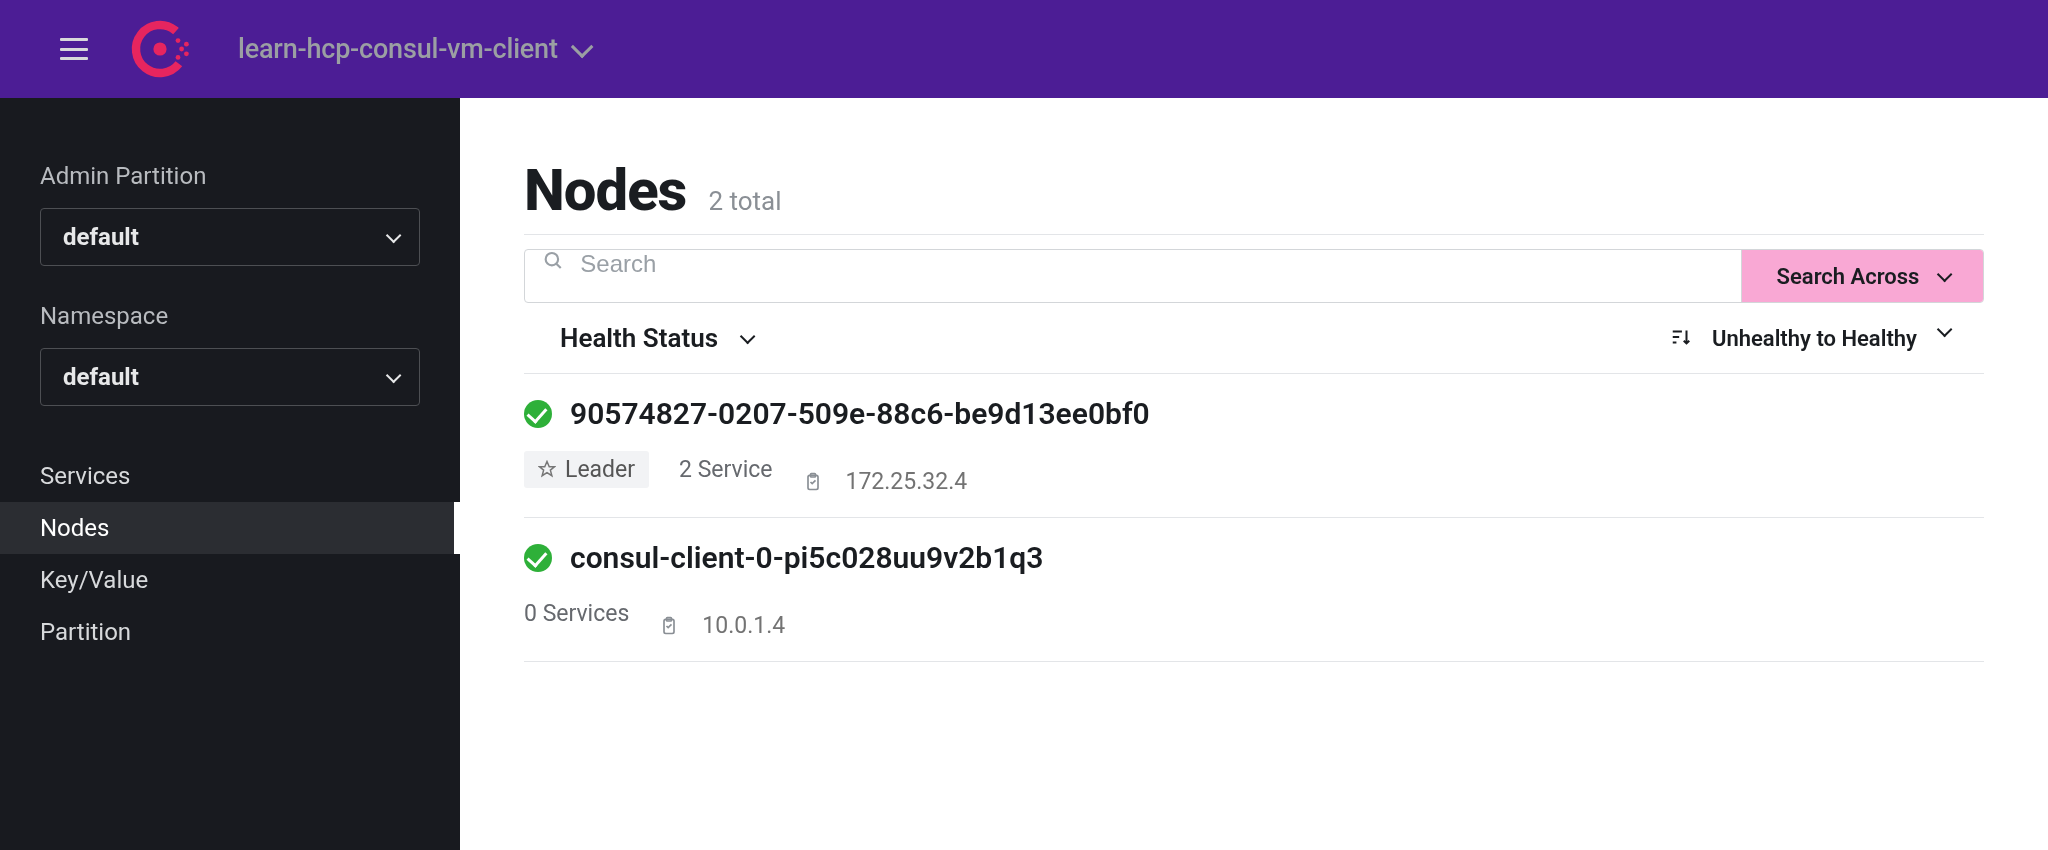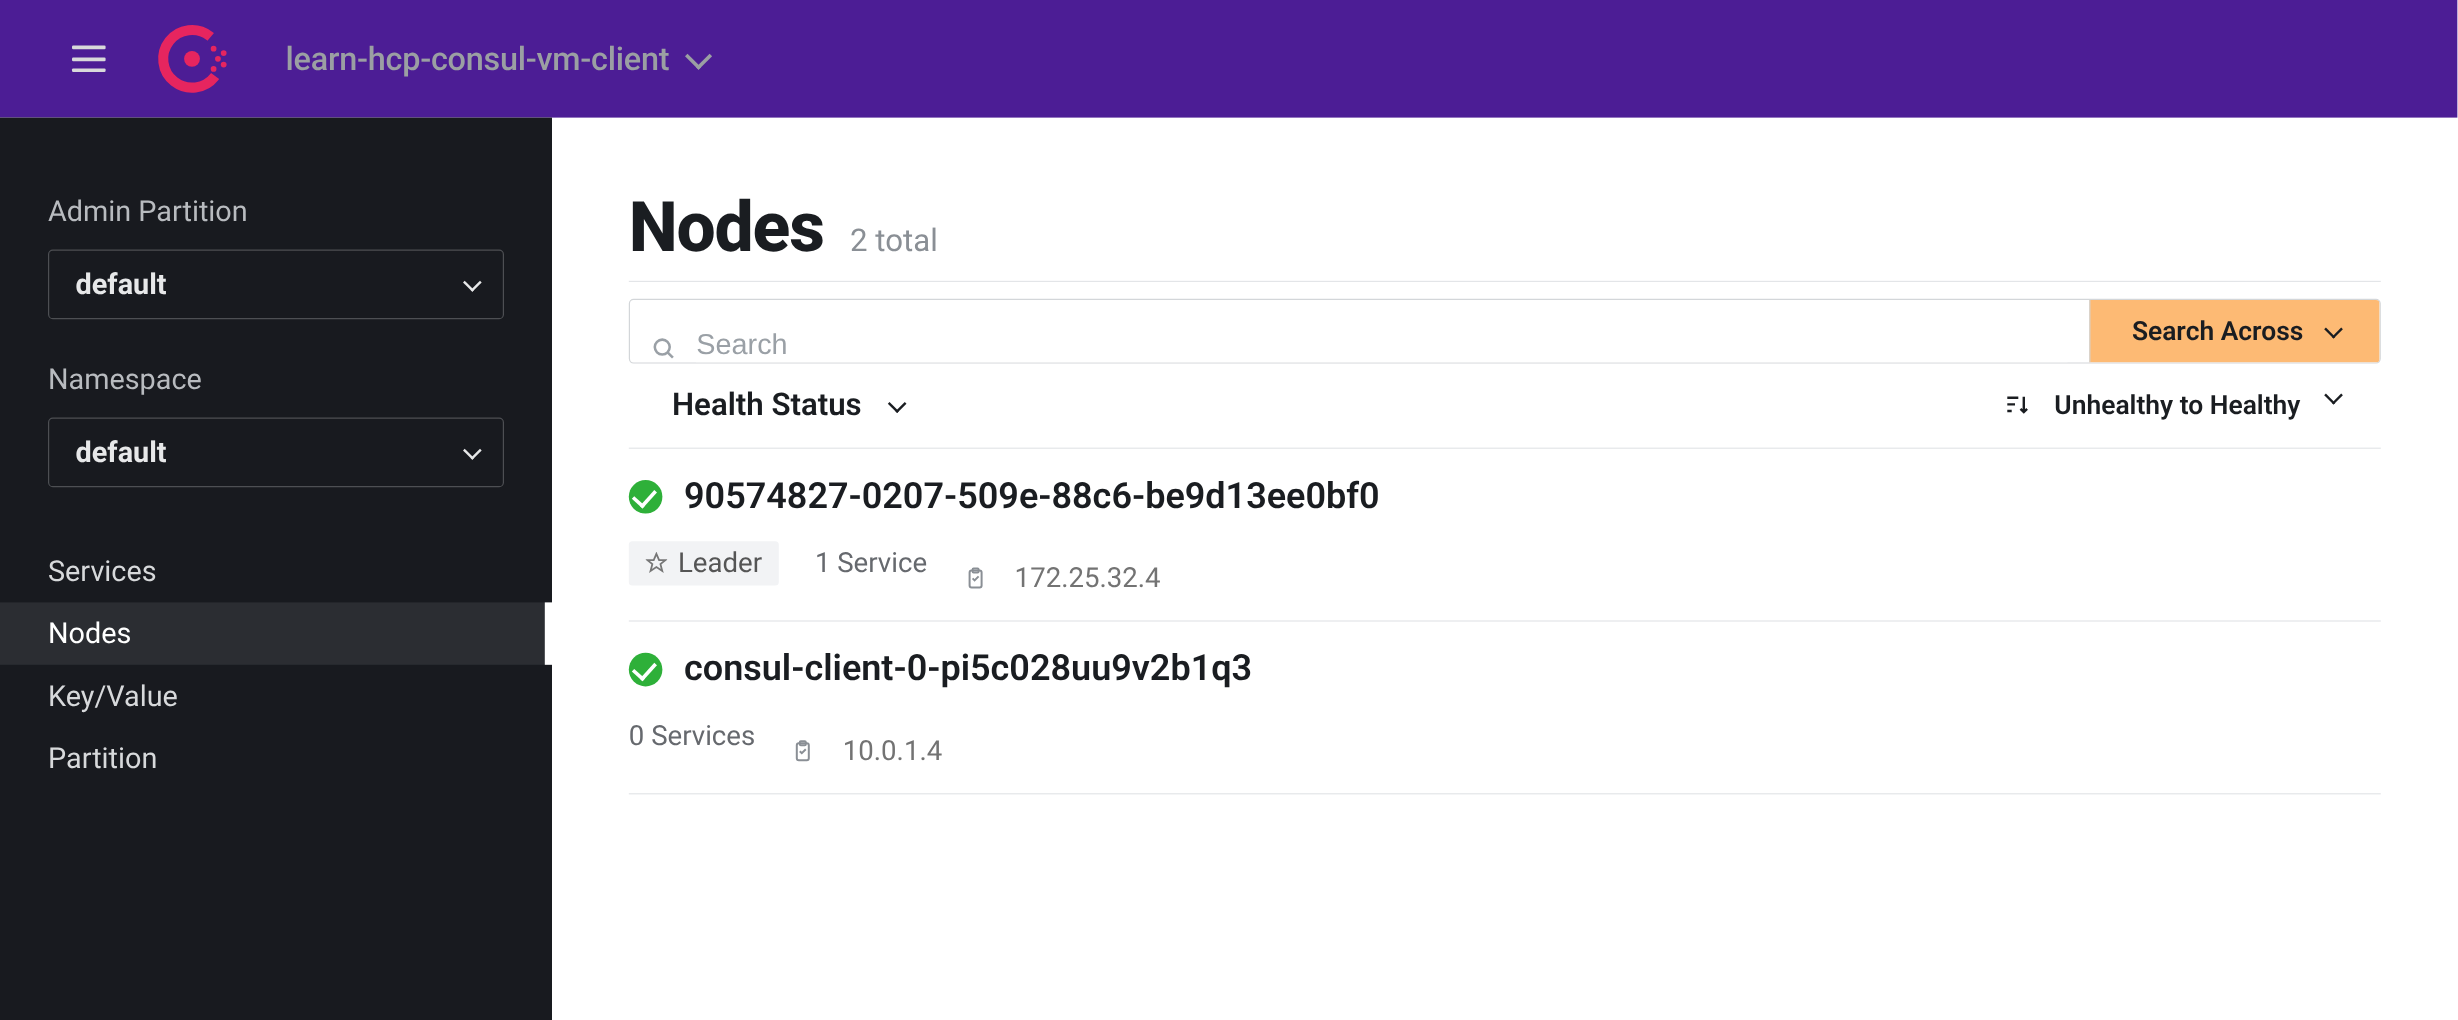--- a/index.html
+++ b/index.html
@@ -53,25 +53,25 @@
   .sb-nav-item.active { background: #2b2d32; color: #fff; position: relative; }
   .sb-nav-item.active::after { content: ""; position: absolute; right: 0; top: 0; bottom: 0; width: 6px; background: #fff; }
 
   
   .main { flex: 1; padding: 58px 64px 0 64px; }
   .page-title-row { display: flex; align-items: baseline; border-bottom: 1px solid #e3e5e8; padding-bottom: 10px; margin-bottom: 0; }
   .page-title { font-size: 58px; font-weight: 800; letter-spacing: -1px; }
   .page-subtitle { font-size: 26px; color: #8a8f95; margin-left: 22px; font-weight: 400; }
 
   .search-row { display: flex; margin-top: 14px; border: 1px solid #d3d6d9; border-radius: 4px; height: 54px; overflow: hidden; }
-  .search-box { flex: 1; display: flex; align-items: flex-end; padding: 0 18px; }
+  .search-box { flex: 1; display: flex; align-items: flex-start; padding: 0 18px; }
   .search-box input { border: none; outline: none; font-size: 24px; color: #555; width: 100%; }
   .search-box input::placeholder { color: #9aa0a6; }
   .search-icon { width: 22px; height: 22px; margin-right: 16px; }
-  .search-across { width: 242px; border-left: 1px solid #d3d6d9; background: #fdba74; display: flex; align-items: center; justify-content: center; gap: 18px; font-size: 22px; font-weight: 600; cursor: pointer;}
+  .search-across { width: 242px; border-left: 1px solid #d3d6d9; background: #f9a8d4; display: flex; align-items: center; justify-content: center; gap: 18px; font-size: 22px; font-weight: 600; cursor: pointer;}
 
   .filter-row { display: flex; align-items: center; margin-top: 20px; padding: 0 36px 20px 36px; border-bottom: 1px solid #e3e5e8; }
   .filter-left { display: flex; align-items: center; gap: 22px; font-size: 26px; font-weight: 600; cursor:pointer;}
   .filter-right { margin-left: auto; display: flex; align-items: flex-start; gap: 20px; font-size: 22px; font-weight: 600; cursor:pointer;}
 
   .sort-icon { width: 22px; height: 22px; }
 
   
   .node-row { padding: 22px 0; border-bottom: 1px solid #e3e5e8; }
   .node-head { display: flex; align-items: center; gap: 18px; }
@@ -185,21 +185,21 @@
         <span class="health-dot"></span>
         <span class="node-name">90574827-0207-509e-88c6-be9d13ee0bf0</span>
       </div>
       <div class="node-sub">
         <span class="leader-badge">
           <svg class="star-icon" viewBox="0 0 24 24" fill="none" stroke="#777" stroke-width="2">
             <polygon points="12,2 15,9 22,9 16.5,13.5 18.5,21 12,16.7 5.5,21 7.5,13.5 2,9 9,9"></polygon>
           </svg>
           <span>Leader</span>
         </span>
-        <span class="svc-count">1 Service</span>
+        <span class="svc-count">2 Service</span>
         <span class="ip-wrap">
           <svg class="clip-icon" viewBox="0 0 24 24" fill="none" stroke="#8a8f95" stroke-width="2">
             <rect x="6" y="4" width="12" height="17" rx="2"></rect>
               <rect x="9" y="2" width="6" height="4" rx="1"></rect>
             <path d="M9 12 l2 2 l4 -4"></path>
           </svg>
           <span>172.25.32.4</span>
         </span>
       </div>
     </div>

